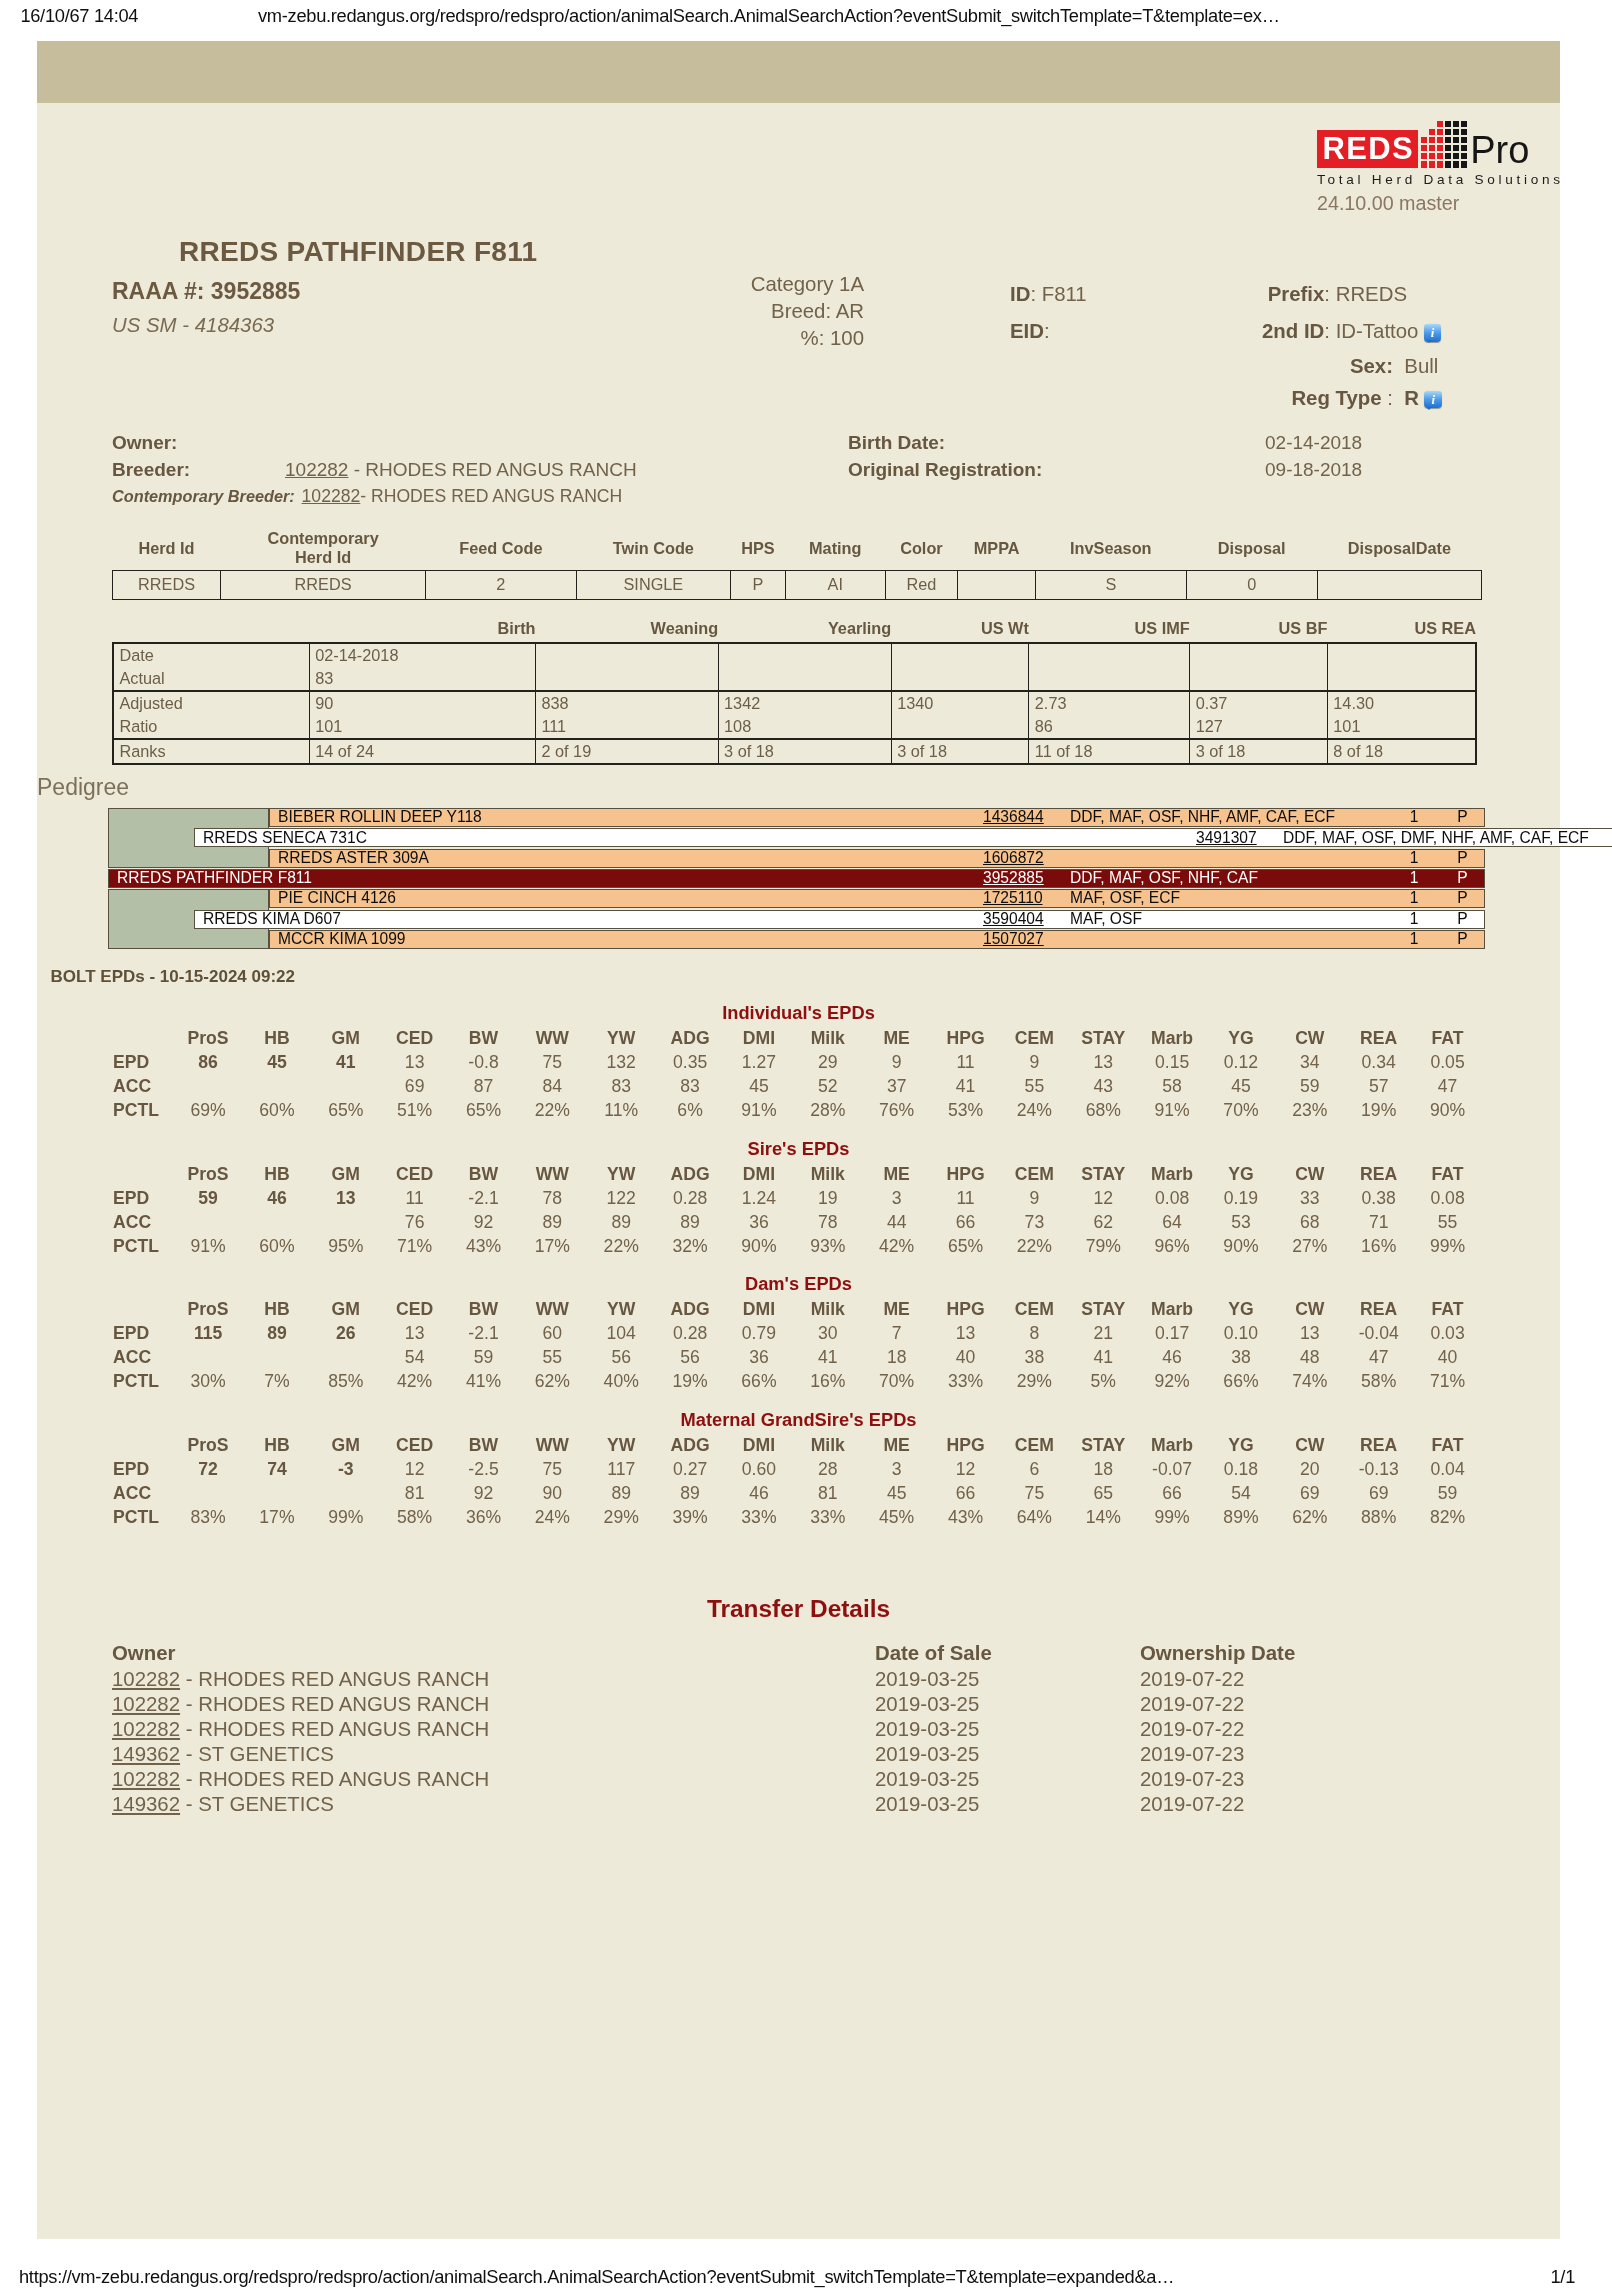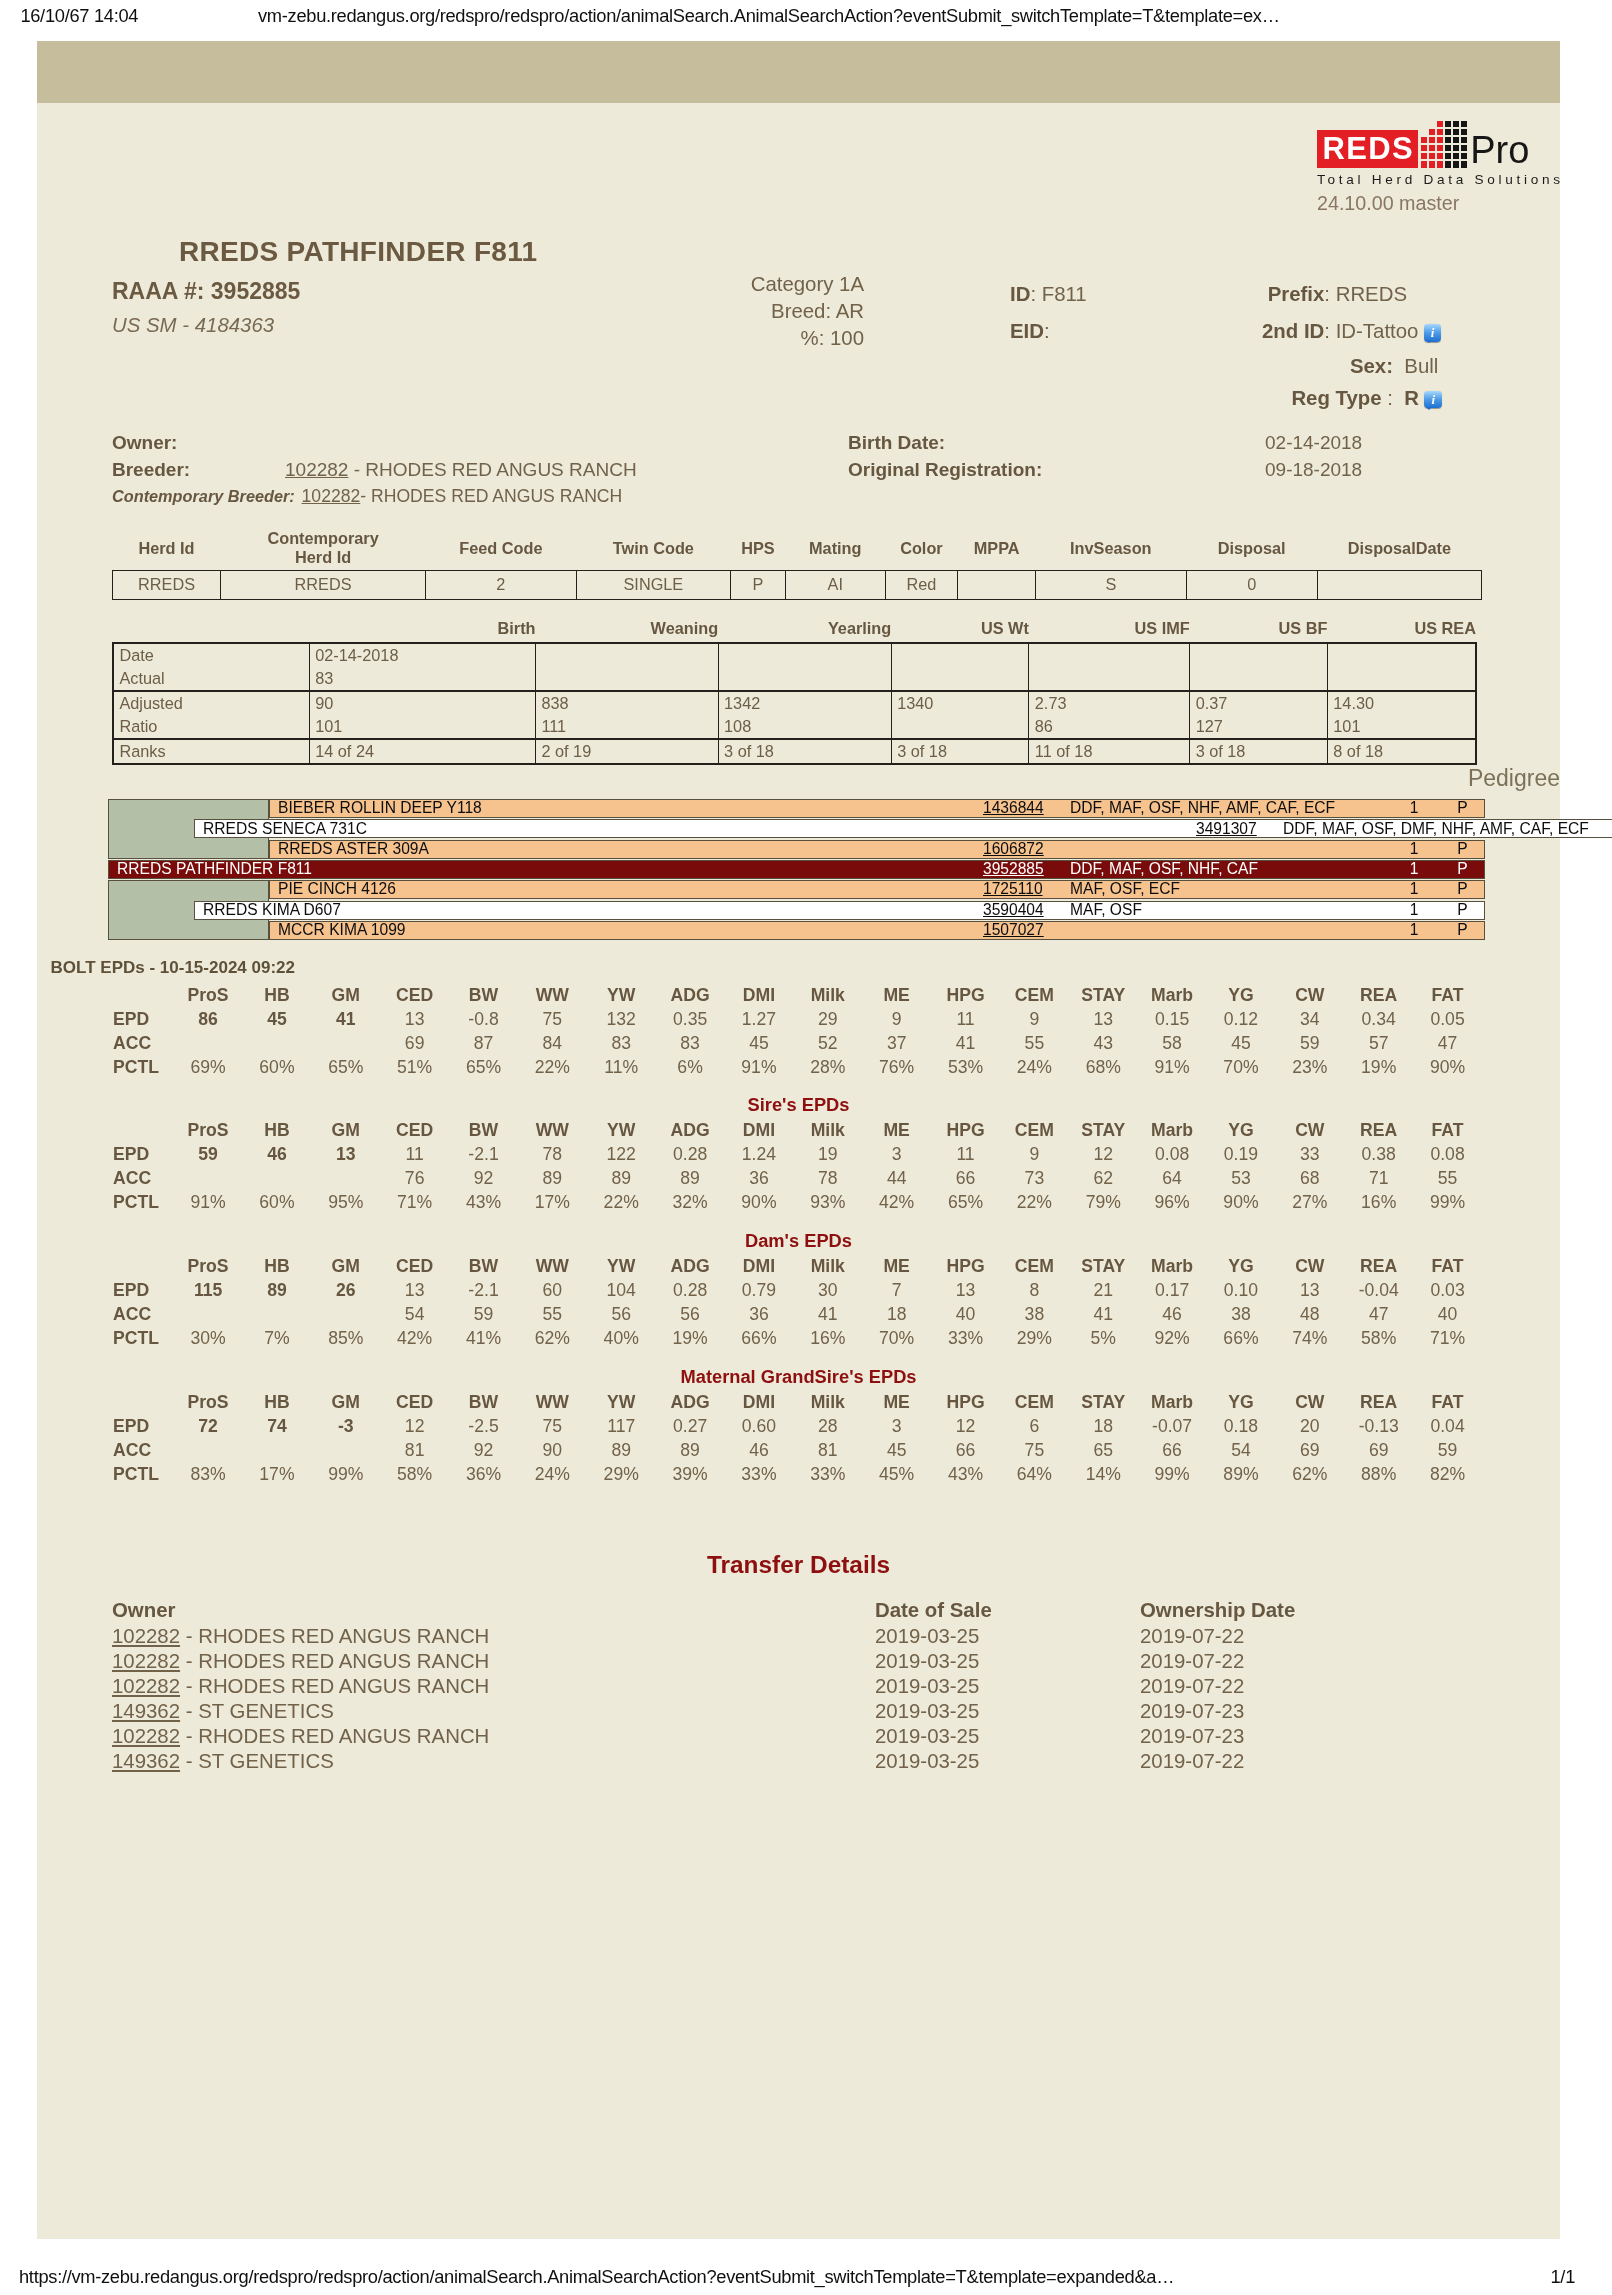--- a/index.html
+++ b/index.html
@@ -53,21 +53,21 @@
   table.herd{margin:17.6px 0 0 75px;width:1370px;border-collapse:collapse;table-layout:fixed;font-size:16.3px;color:#6d5e47;}
   table.herd thead th{font-weight:bold;color:#675740;text-align:center;vertical-align:middle;white-space:pre-line;padding:2.7px 1.4px;line-height:19px;}
   table.herd tbody td{border:1.4px solid #23211c;height:26px;text-align:center;}
   
   table.growth{margin:17.6px 0 0 75px;width:1365px;border-collapse:collapse;table-layout:fixed;font-size:16.3px;color:#6d5e47;}
   table.growth thead th{font-weight:bold;color:#675740;text-align:right;padding:1.4px 0 4.1px 0;}
   table.growth td{border-left:0.7px solid #23211c;border-right:0.7px solid #23211c;height:21px;text-align:left;padding-left:5.4px;}
   table.growth tbody{border:2px solid #23211c;}
   table.growth tr.sec td{border-top:2px solid #23211c;}
   
-  .ped-title{text-align:right;font-size:23px;color:#7c7158;margin-top:0;}
+  .ped-title{text-align:left;font-size:23px;color:#7c7158;margin-top:9px;}
   .ped-wrap{position:relative;margin:6.8px 0 0 71px;width:1377px;height:144px;}
   .ped-green{position:absolute;left:0;width:161px;background:#b3bfa6;border:0.7px solid #57503f;box-sizing:border-box;}
   .g-top{top:0;height:60px;}
   .g-bot{top:81px;height:60px;}
   .ped-row{position:absolute;height:19px;box-sizing:border-box;display:flex;align-items:center;border:0.7px solid #57503f;font-size:15.6px;color:#0d0d0d;background:#f6c28e;white-space:nowrap;}
   .ped-row.white{background:#ffffff;}
   .ped-row.subject{background:#7a0b0b;color:#ffffff;}
   .p-name{flex:1;padding-left:8.1px;overflow:hidden;}
   .p-reg{width:87px;}
   .p-reg a{color:inherit;text-decoration:underline;}
@@ -371,20 +371,21 @@
         <span class="p-reg"><a href="#">1507027</a></span>
         <span class="p-codes"></span>
         <span class="p-gen">1</span>
         <span class="p-pp">P</span>
       </div>
     </div>
 
   <div class="bolt">BOLT EPDs - 10-15-2024 09:22</div>
   <div id="epdSections">
       <div class="epd-sec">
+        <div class="epd-title">Individual's EPDs</div>
         <table class="epd">
           <colgroup>
             <col style="width: 4.5%;">
             <col style="width: 5.026%;">
             <col style="width: 5.026%;">
             <col style="width: 5.026%;">
             <col style="width: 5.026%;">
             <col style="width: 5.026%;">
             <col style="width: 5.026%;">
             <col style="width: 5.026%;">

